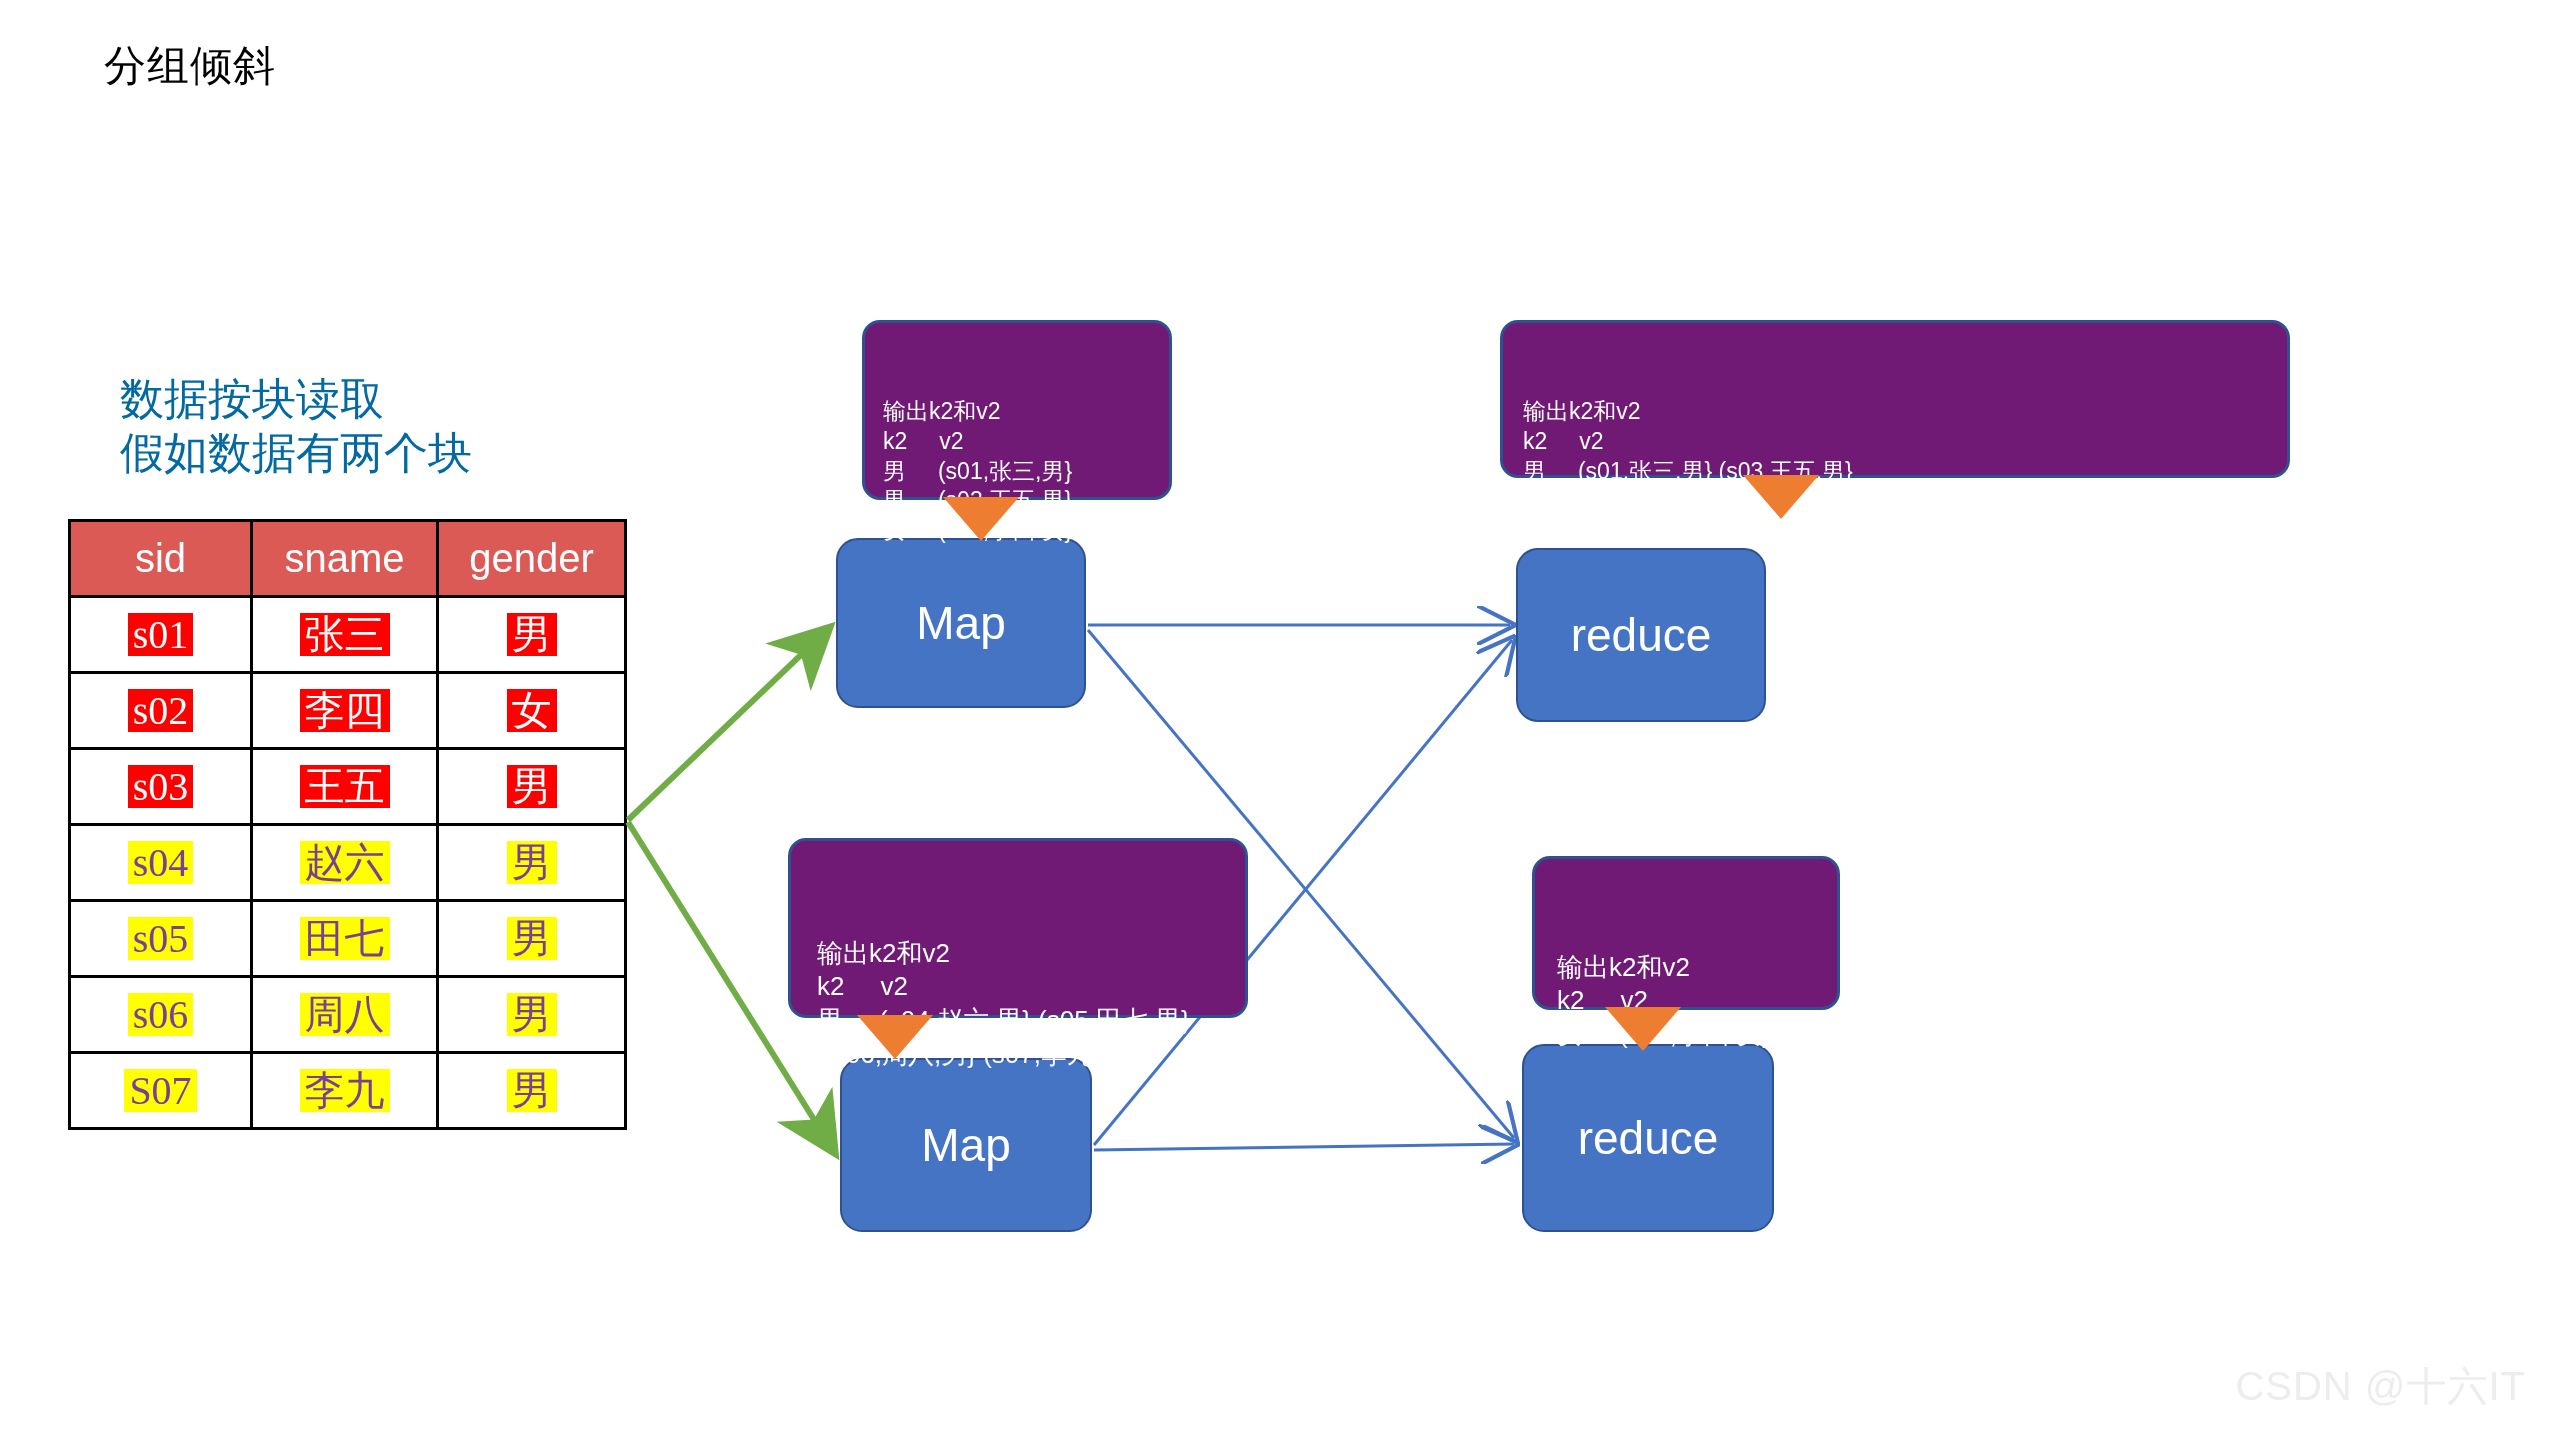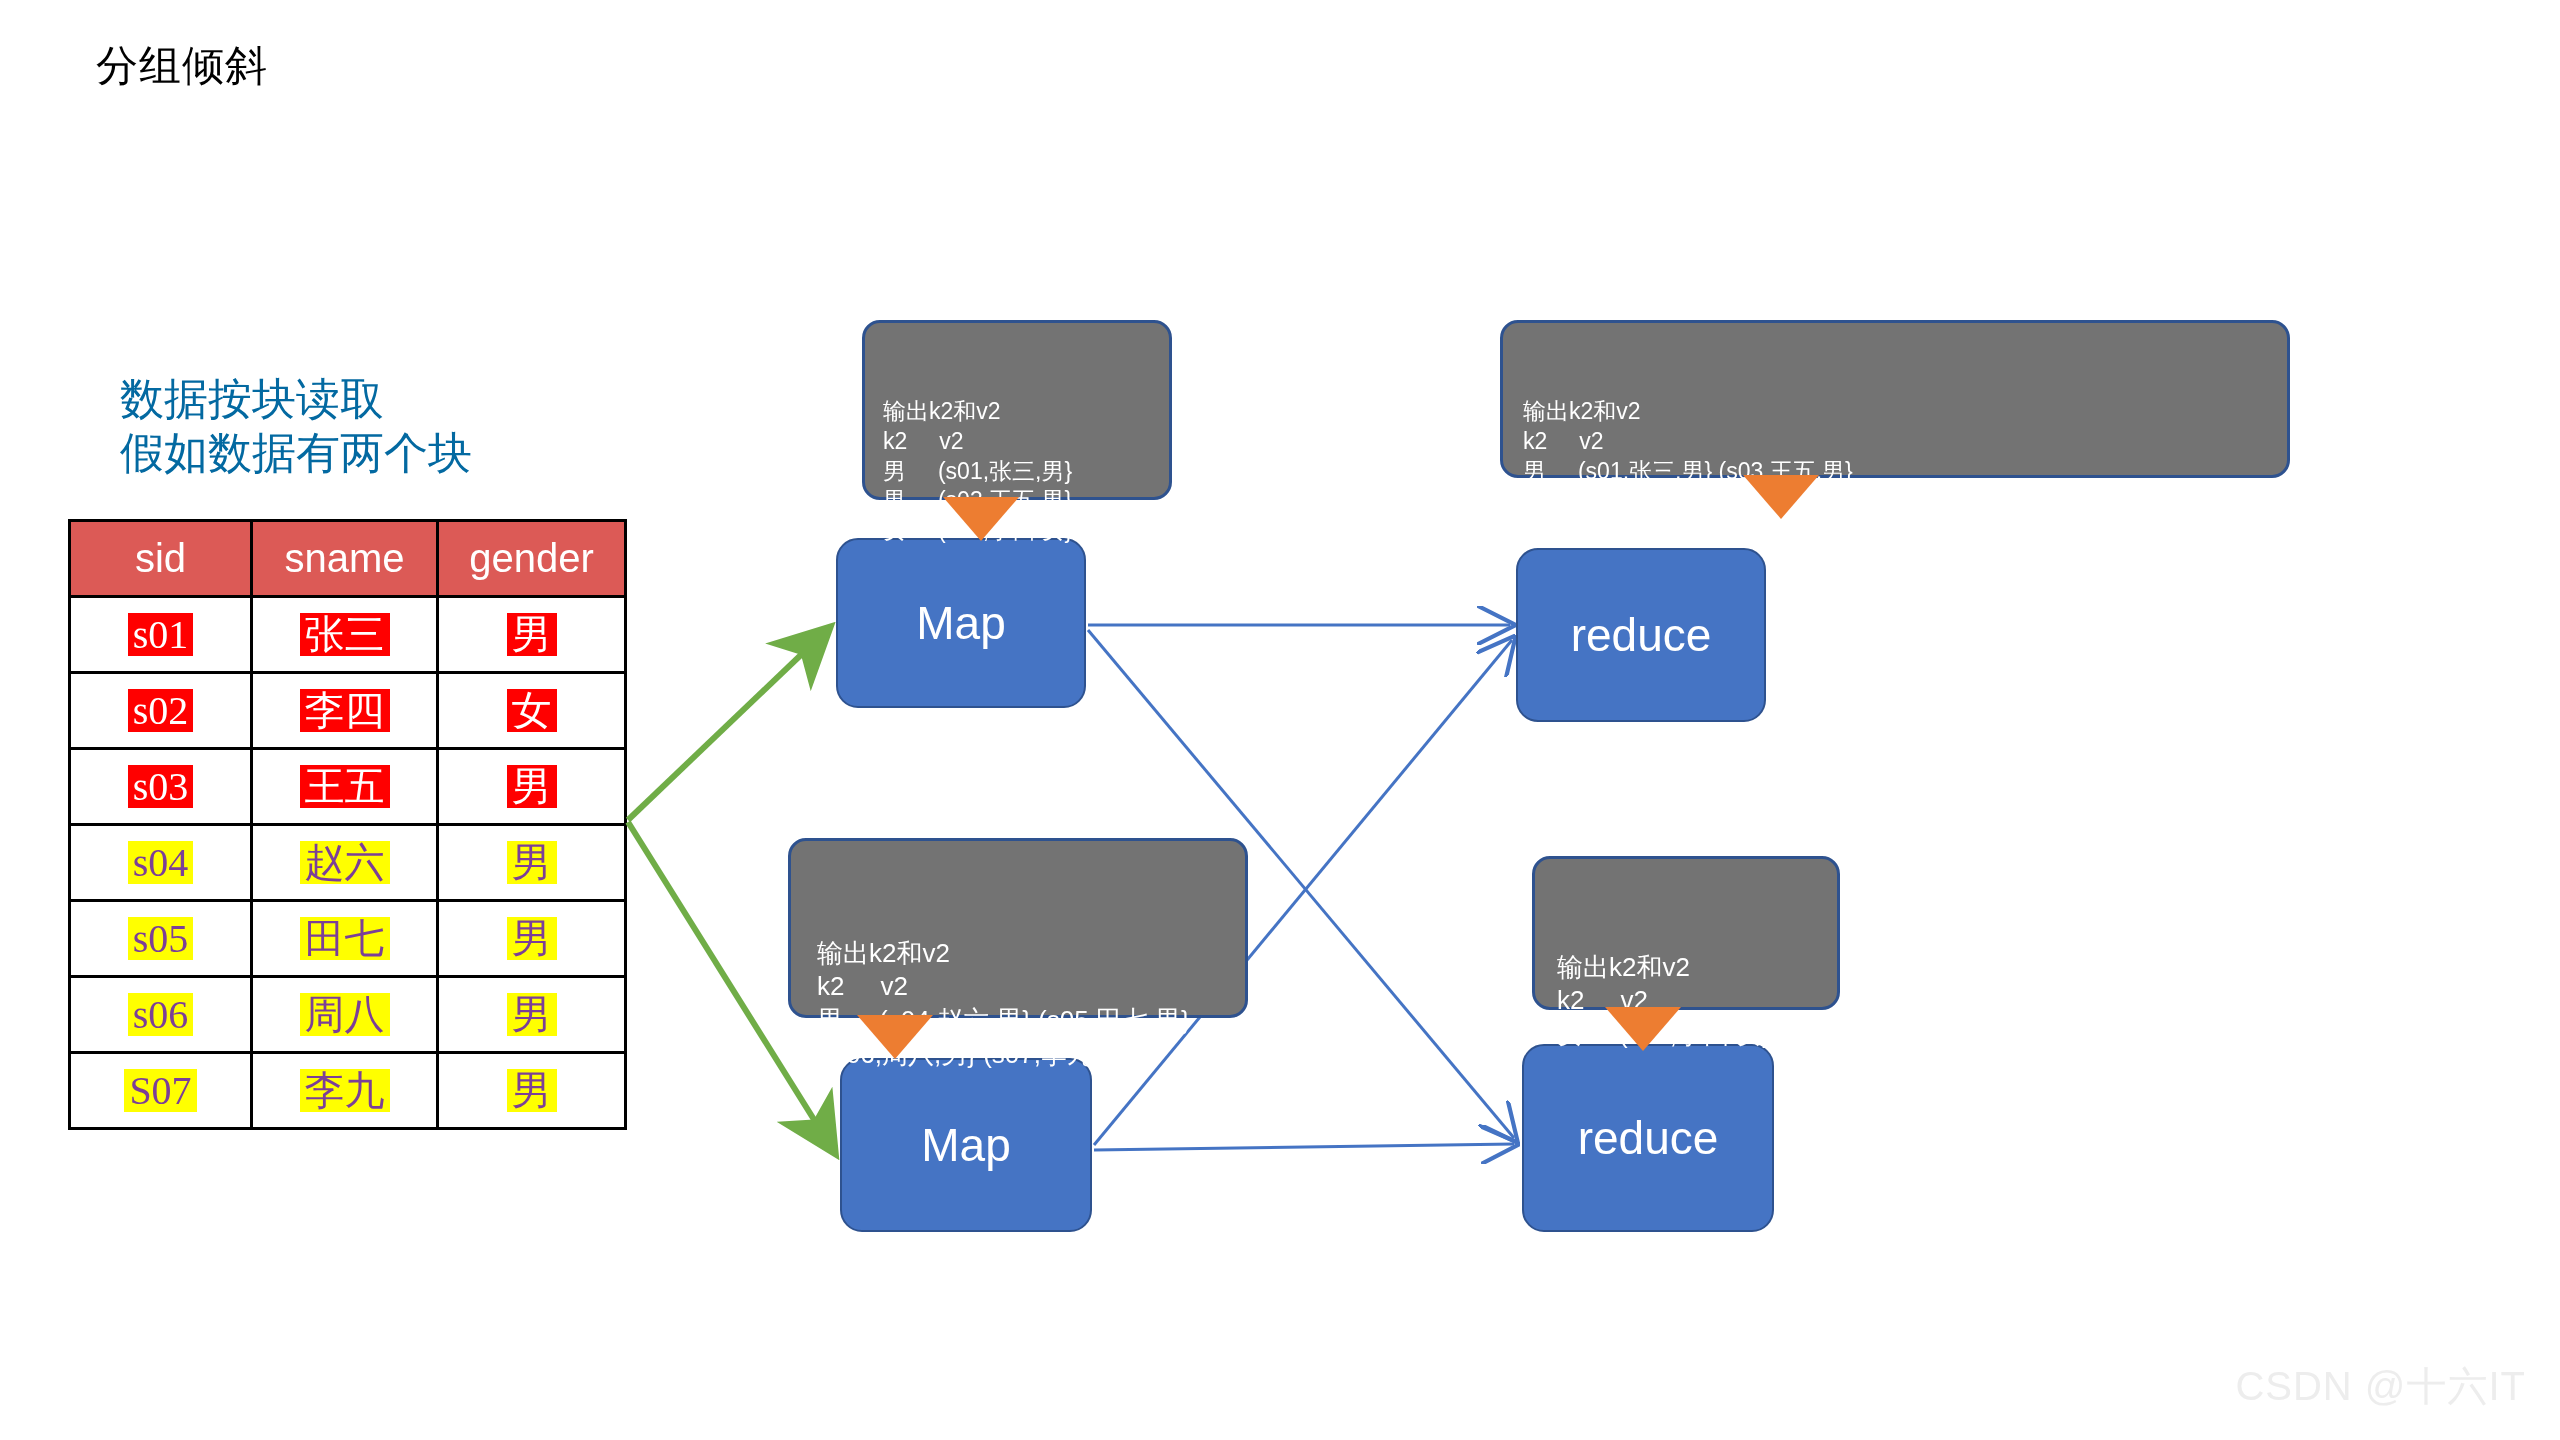--- a/index.html
+++ b/index.html
@@ -12,21 +12,21 @@
     height: 1440px;
     position: relative;
     overflow: hidden;
     font-family: "Liberation Sans", "DejaVu Sans", sans-serif;
     -webkit-font-smoothing: antialiased;
   }
 
   
   #slide-title {
     position: absolute;
-    left: 96px;
+    left: 104px;
     top: 38px;
     font-size: 42px;
     color: #000000;
     white-space: nowrap;
     letter-spacing: 1px;
   }
 
   
   #data-caption {
     position: absolute;
@@ -100,21 +100,21 @@
     box-sizing: border-box;
   }
   #map-box-1    { left: 836px;  top: 538px;  width: 250px; height: 170px; }
   #map-box-2    { left: 840px;  top: 1058px; width: 252px; height: 174px; }
   #reduce-box-1 { left: 1516px; top: 548px;  width: 250px; height: 174px; }
   #reduce-box-2 { left: 1522px; top: 1044px; width: 252px; height: 188px; }
 
   
   .callout {
     position: absolute;
-    background: #737373;
+    background: #701a75;
     border: 3px solid #2E528F;
     border-radius: 18px;
     color: #FFFFFF;
     box-sizing: border-box;
     white-space: pre;
     line-height: 1.30;
   }
   .callout .ctext { display: block; }
 
   

